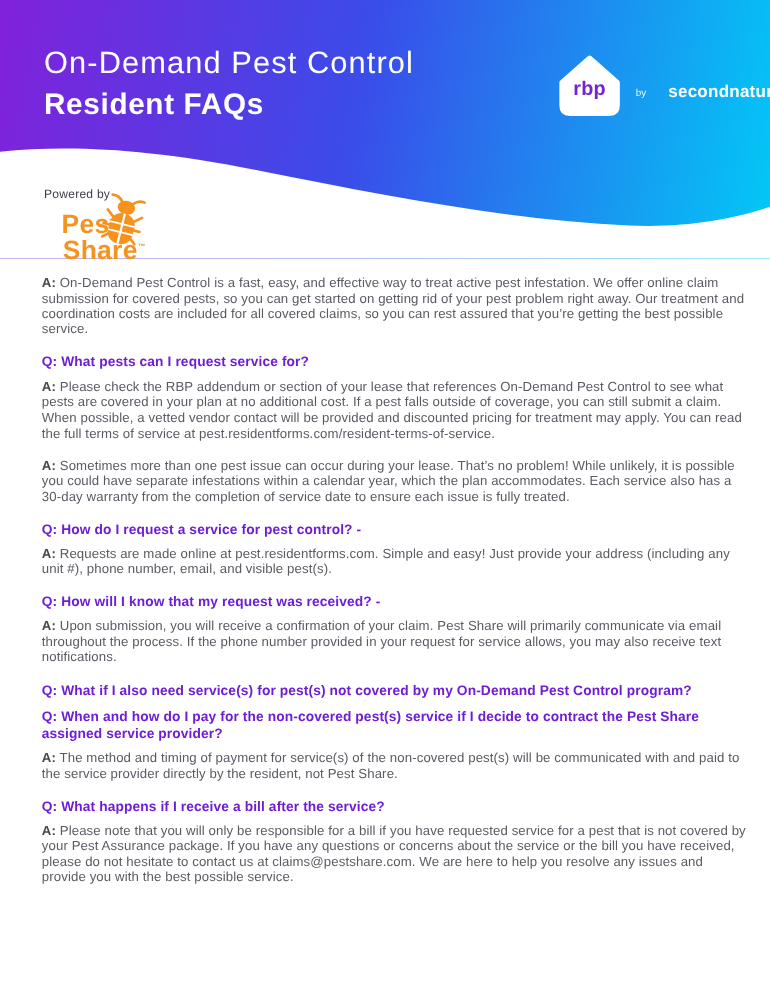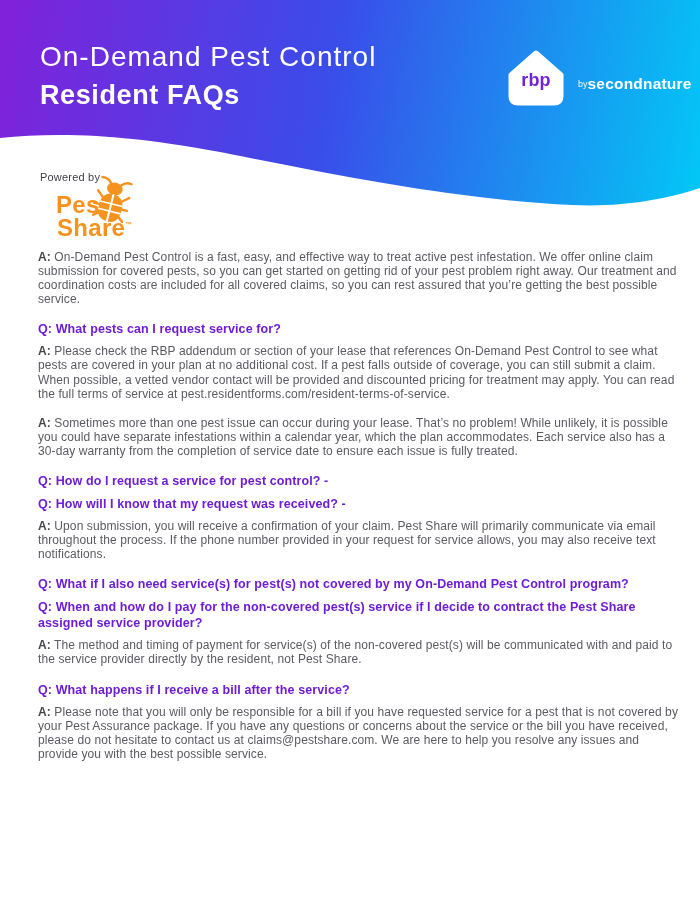--- a/index.html
+++ b/index.html
@@ -19,21 +19,21 @@
   .hero-titles h2{margin:0;font-size:27px;font-weight:700;letter-spacing:0.6px;line-height:1.1;}
   
   .rbp-lockup{position:absolute;left:500px;top:46px;display:flex;align-items:center;}
   .rbp-badge{position:relative;width:72px;height:64px;flex:0 0 auto;}
   .rbp-badge svg{position:absolute;left:0;top:0;}
   .rbp-text{
     position:absolute;left:0;top:24px;width:72px;text-align:center;
     font-size:18px;font-weight:700;color:#7223d3;letter-spacing:0.2px;
   }
   .sn-lockup{display:flex;color:#ffffff;margin-left:6px;}
-  .by{font-size:9px;font-weight:400;margin:13px 0 0 0;opacity:0.92;}
+  .by{font-size:9px;font-weight:400;margin:13px 20px 0 0;opacity:0.92;}
   .sn-stack{display:flex;align-items:flex-end;margin-top:11px;
     font-weight:700;font-size:15.5px;line-height:13px;letter-spacing:0.2px;}
   
   .pestshare{position:absolute;left:40px;top:171px;width:160px;height:72px;}
   .powered{font-size:11px;color:#3e3e48;font-weight:500;letter-spacing:0.2px;}
   .ps-wrap{position:relative;width:160px;height:58px;}
   .ps1{position:absolute;left:16px;top:8px;font-size:24px;font-weight:700;color:#f6921e;letter-spacing:0.3px;}
   .ps2{position:absolute;left:17px;top:31px;font-size:24px;font-weight:700;color:#f6921e;letter-spacing:0.3px;}
   .tm{font-size:7px;vertical-align:super;font-weight:700;}
   .bug{position:absolute;left:54px;top:-6px;width:36px;height:47px;transform:rotate(14deg);}
@@ -114,20 +114,21 @@
     <h3>Q: What pests can I request service for?</h3>
     <p><span class="a-prefix">A:</span> <span>Please check the RBP addendum or section of your lease that references On-Demand Pest Control to see what pests are covered in your plan at no additional cost. If a pest falls outside of coverage, you can still submit a claim. When possible, a vetted vendor contact will be provided and discounted pricing for treatment may apply. You can read the full terms of service at pest.residentforms.com/resident-terms-of-service.</span></p>
   </section>
 
   <section class="faq">
     <p><span class="a-prefix">A:</span> <span>Sometimes more than one pest issue can occur during your lease. That’s no problem! While unlikely, it is possible you could have separate infestations within a calendar year, which the plan accommodates. Each service also has a 30-day warranty from the completion of service date to ensure each issue is fully treated.</span></p>
   </section>
 
   <section class="faq">
     <h3>Q: How do I request a service for pest control? -</h3>
+    <p><span class="a-prefix">A:</span> <span>Requests are made online at pest.residentforms.com. Simple and easy! Just provide your address (including any unit #), phone number, email, and visible pest(s).</span></p>
   </section>
 
   <section class="faq">
     <h3>Q: How will I know that my request was received? -</h3>
     <p><span class="a-prefix">A:</span> <span>Upon submission, you will receive a confirmation of your claim. Pest Share will primarily communicate via email throughout the process. If the phone number provided in your request for service allows, you may also receive text notifications.</span></p>
   </section>
 
   <section class="faq">
     <h3>Q: What if I also need service(s) for pest(s) not covered by my On-Demand Pest Control program?</h3>
   </section>

